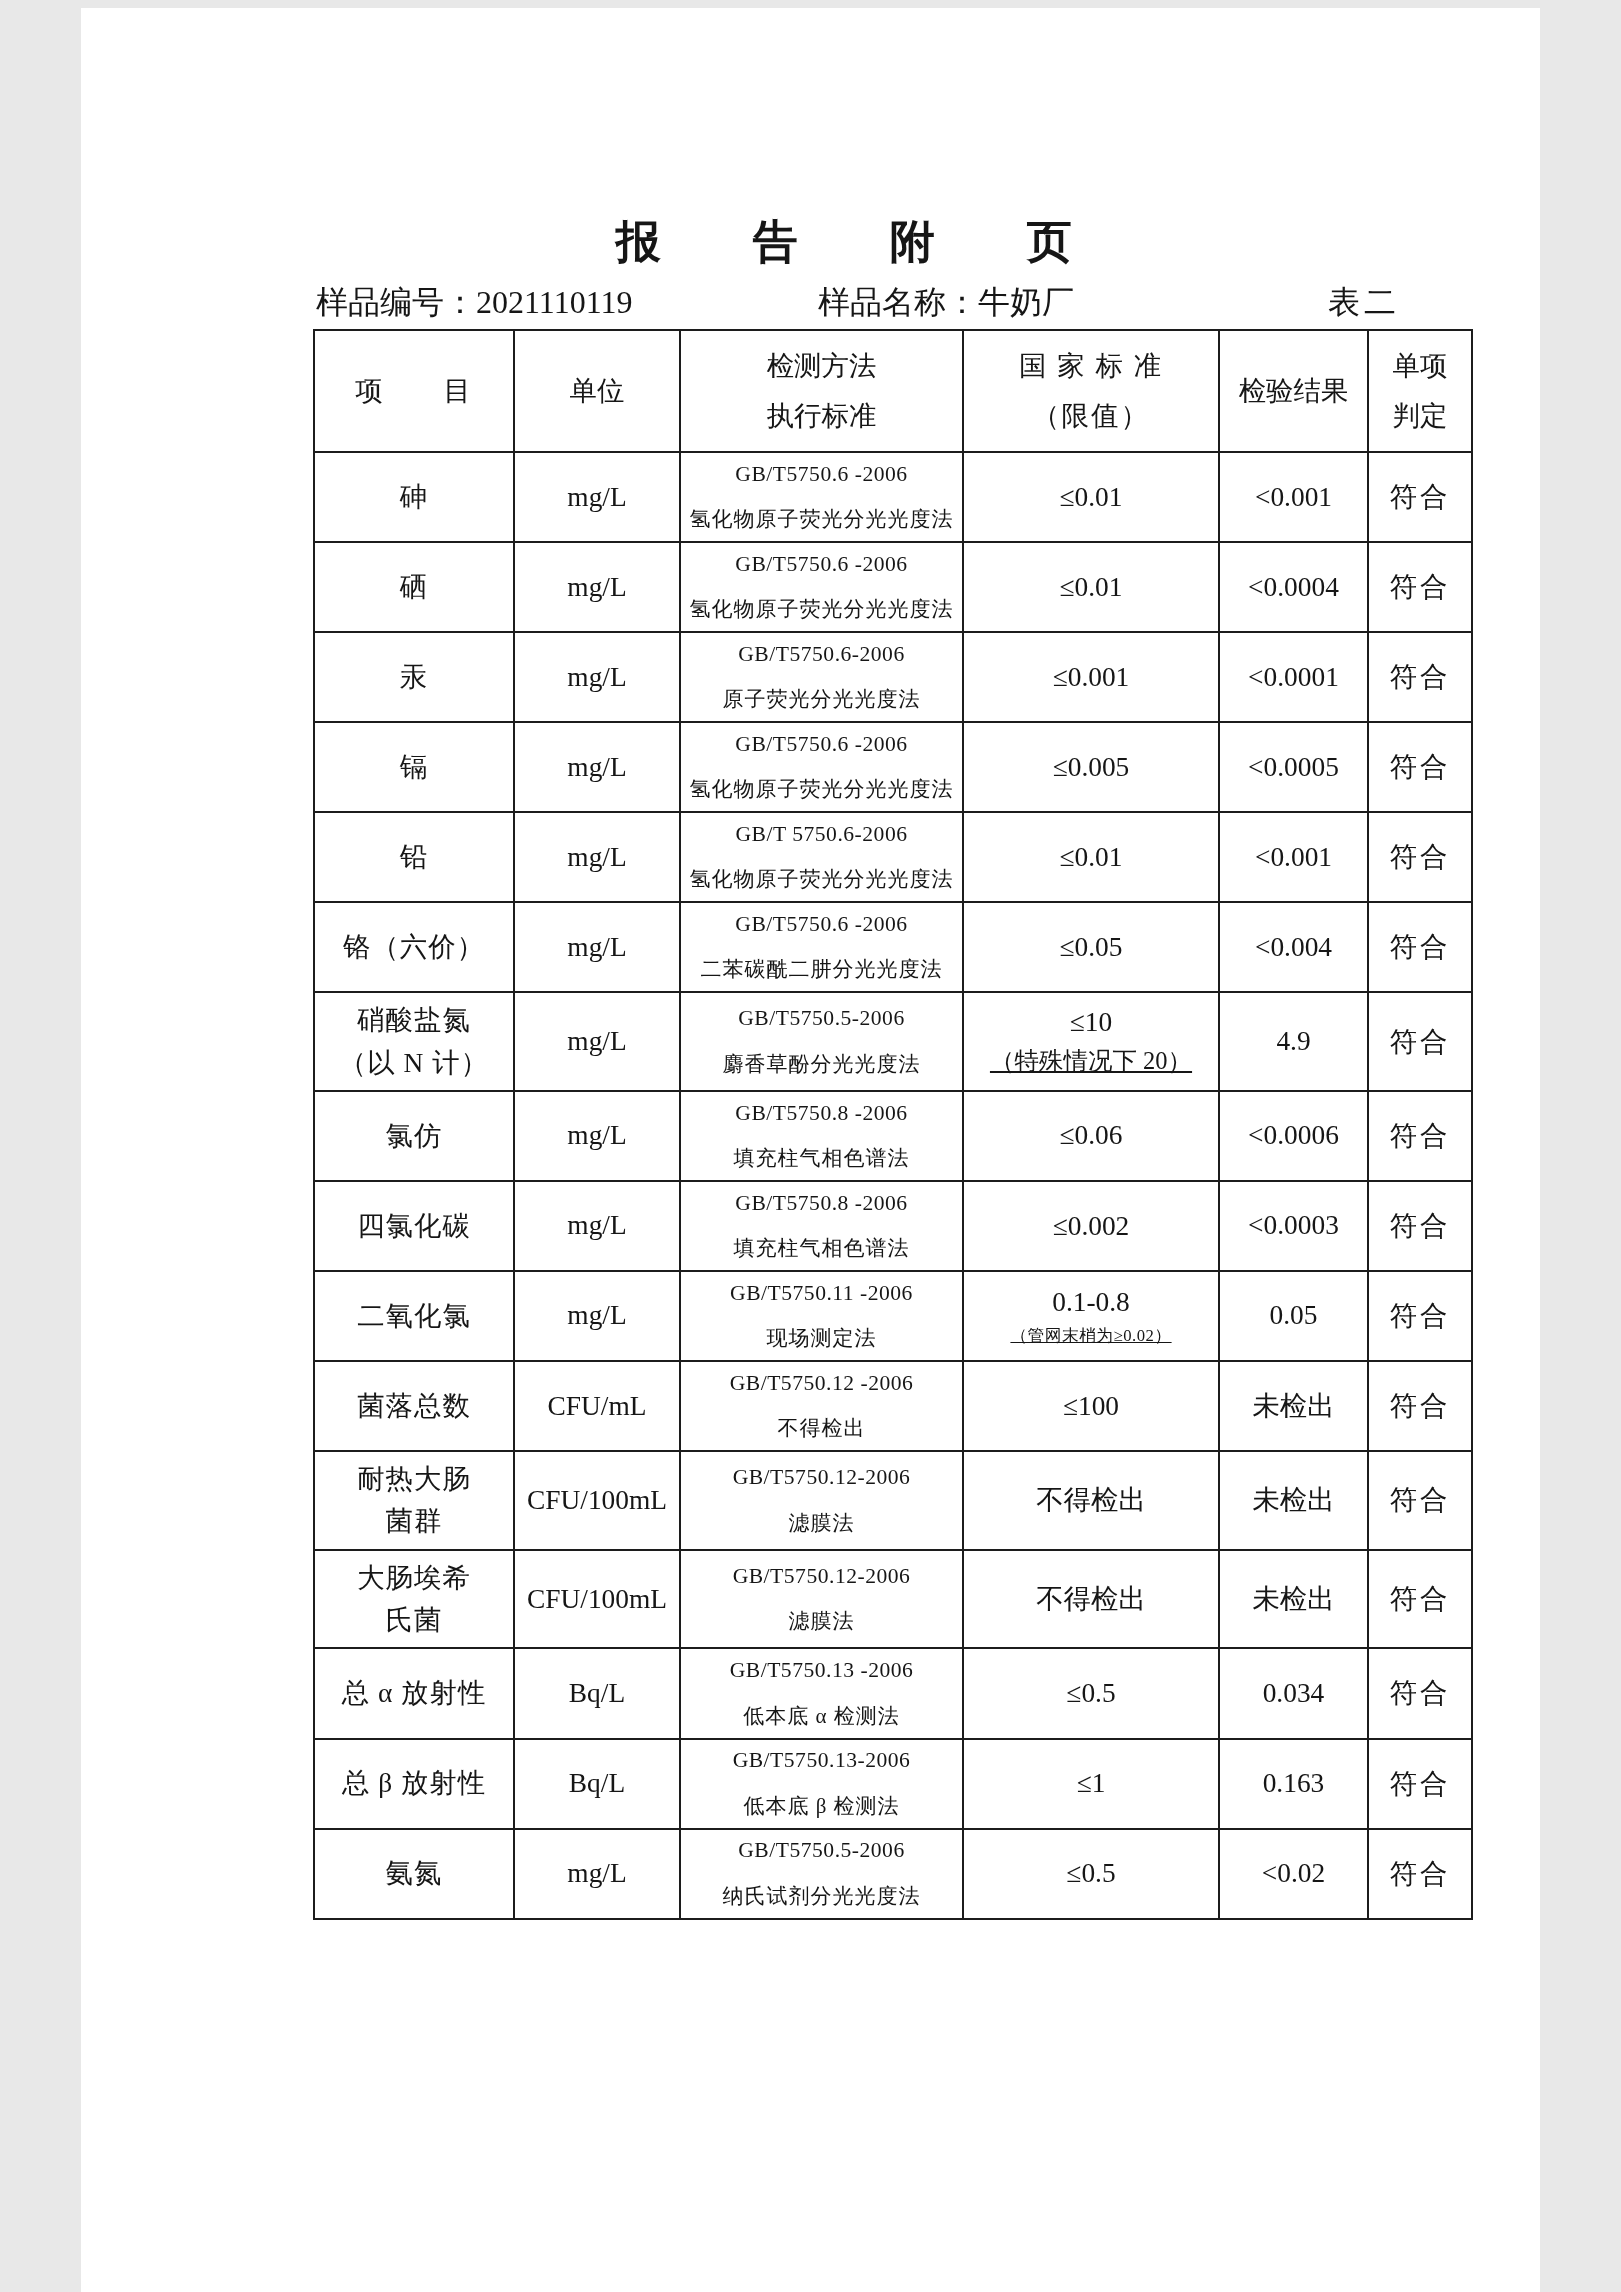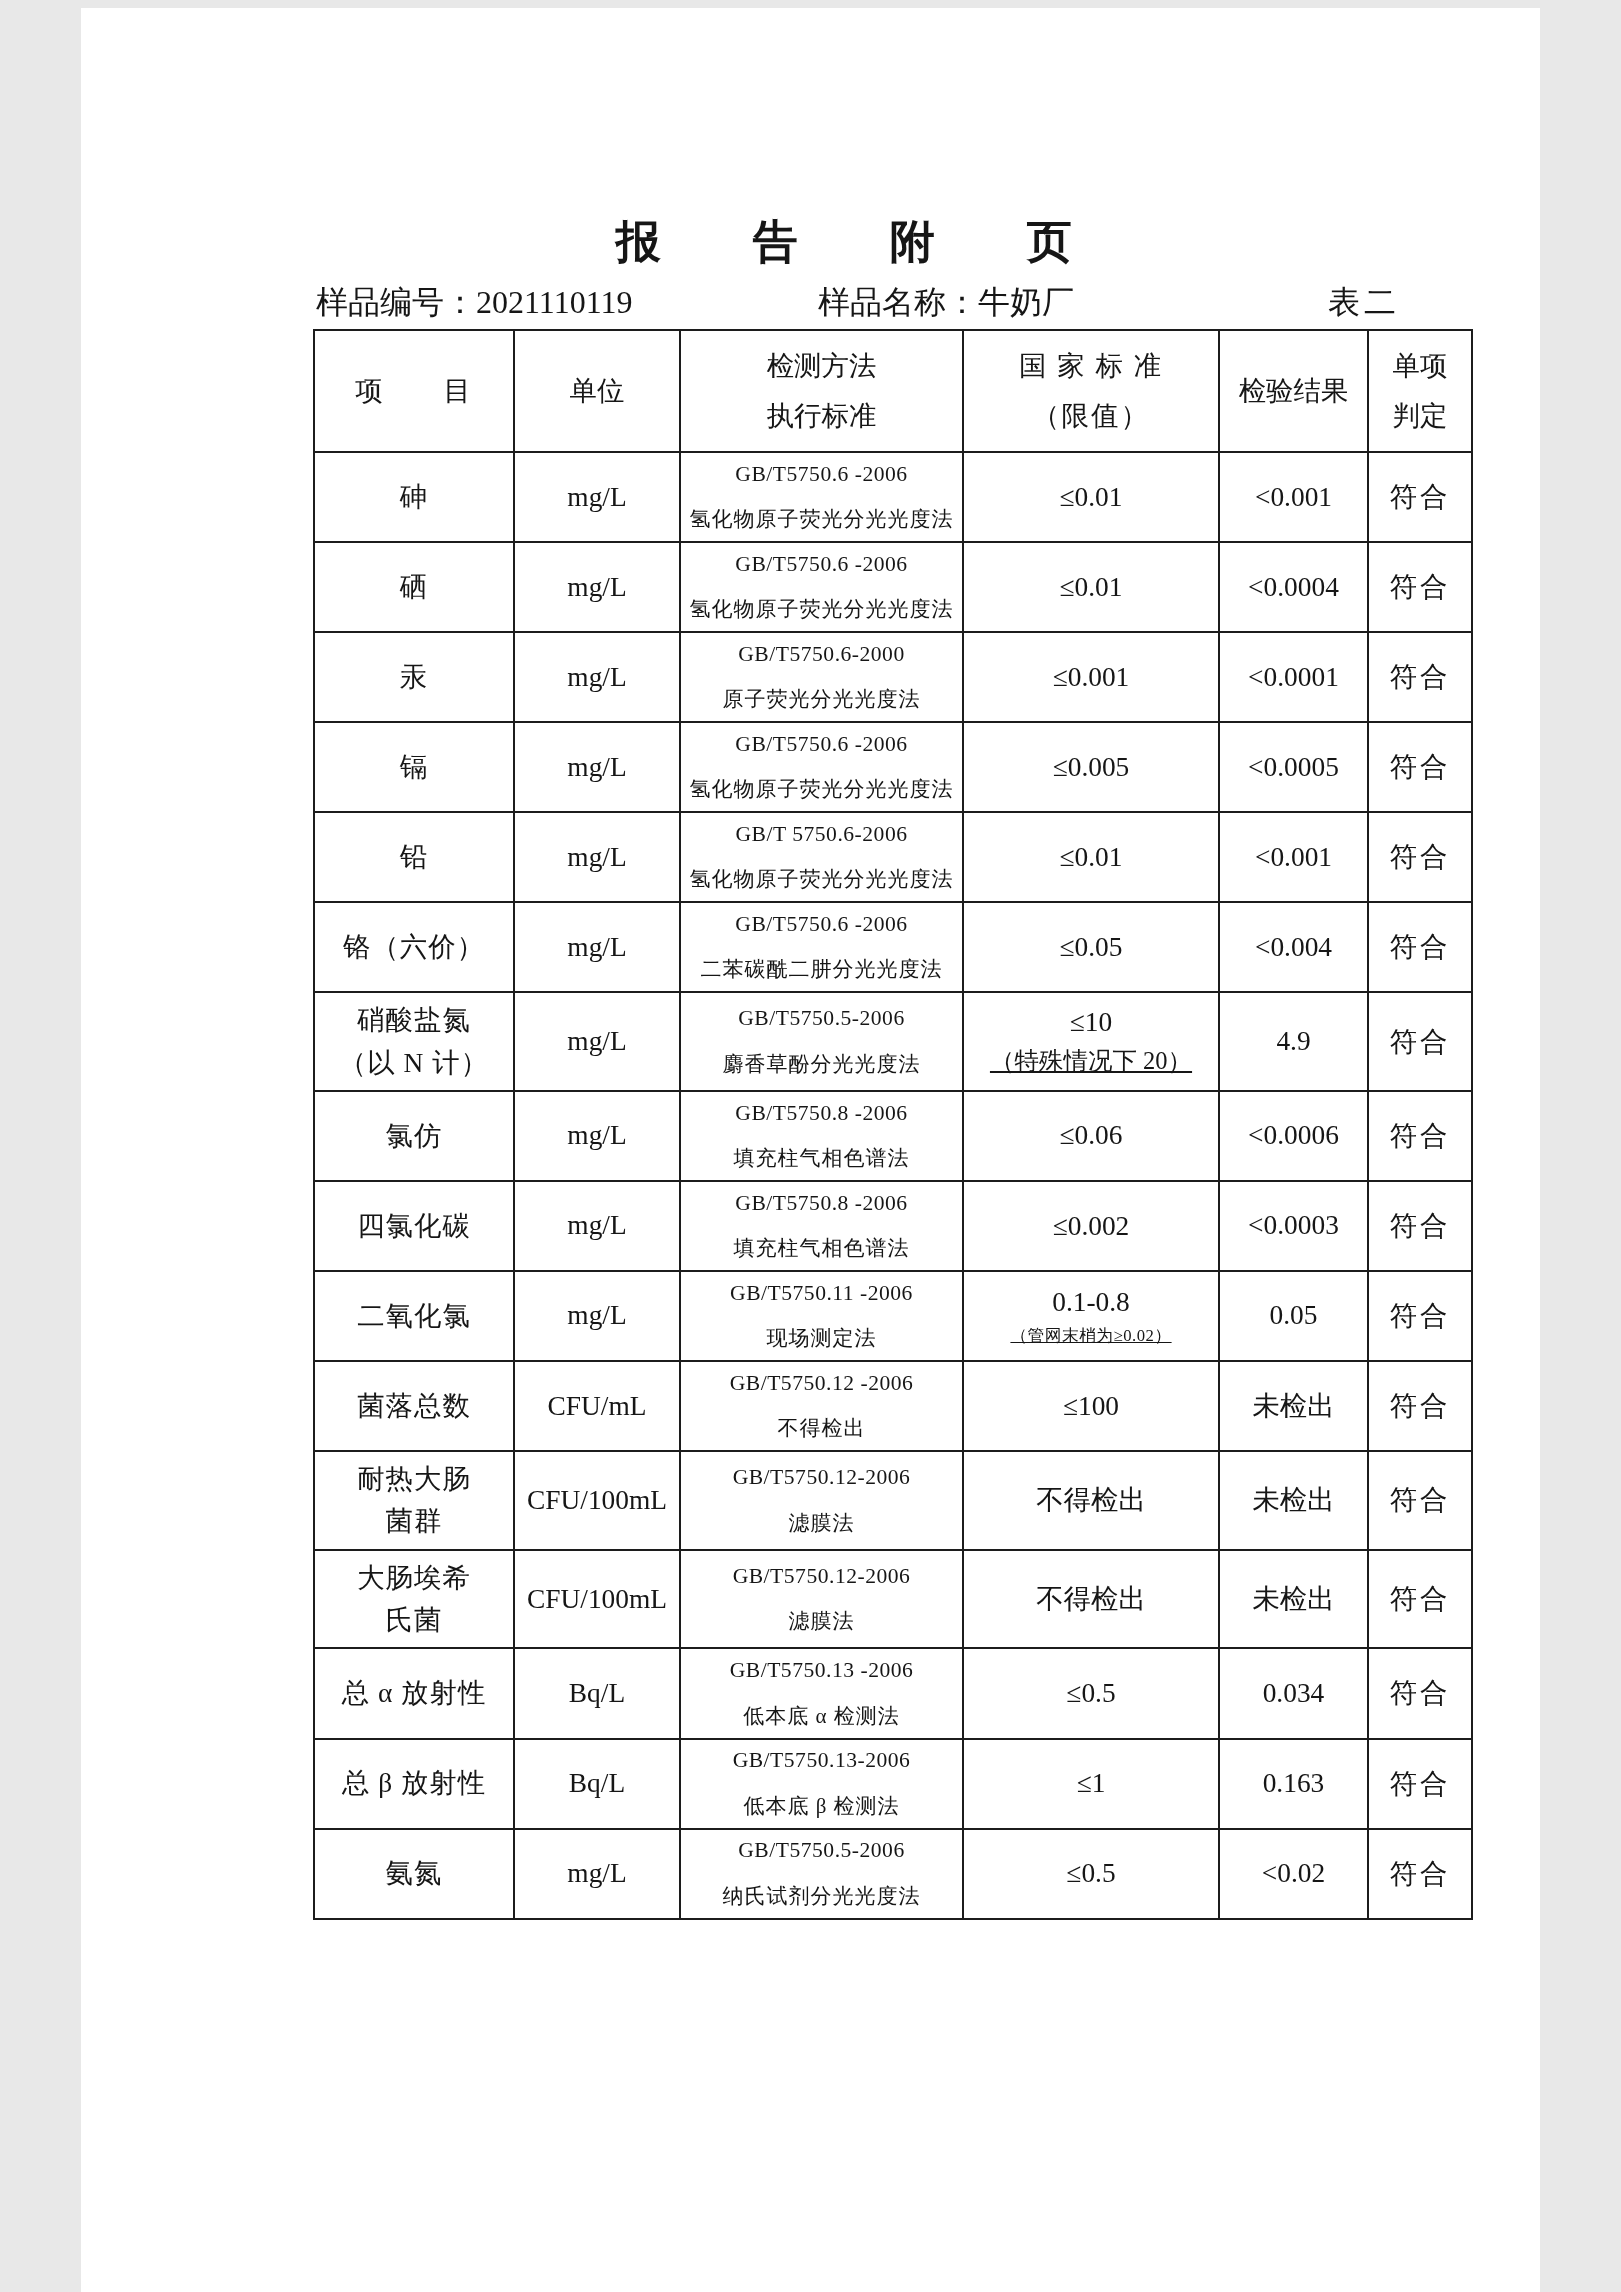--- a/index.html
+++ b/index.html
@@ -167,21 +167,21 @@
       <span class="std-main">≤0.01</span>
 
     </td>
     <td class="c-result">&lt;0.0004</td>
     <td class="c-judgment">符合</td>
   </tr>
           <tr>
     <td class="c-item">汞</td>
     <td class="c-unit">mg/L</td>
     <td class="c-method">
-      <span class="method-std">GB/T5750.6-2000</span>
+      <span class="method-std">GB/T5750.6-2006</span>
       <span class="method-name">原子荧光分光光度法</span>
     </td>
     <td class="c-standard">
       <span class="std-main">≤0.001</span>
 
     </td>
     <td class="c-result">&lt;0.0001</td>
     <td class="c-judgment">符合</td>
   </tr>
           <tr>

